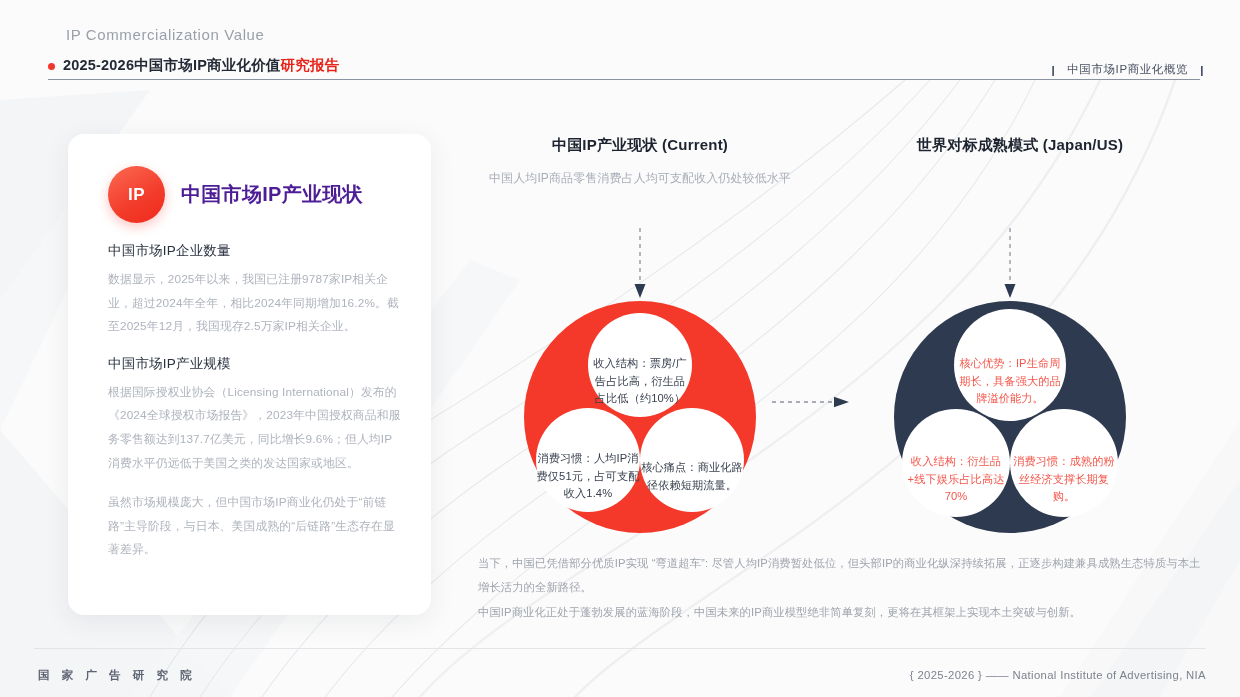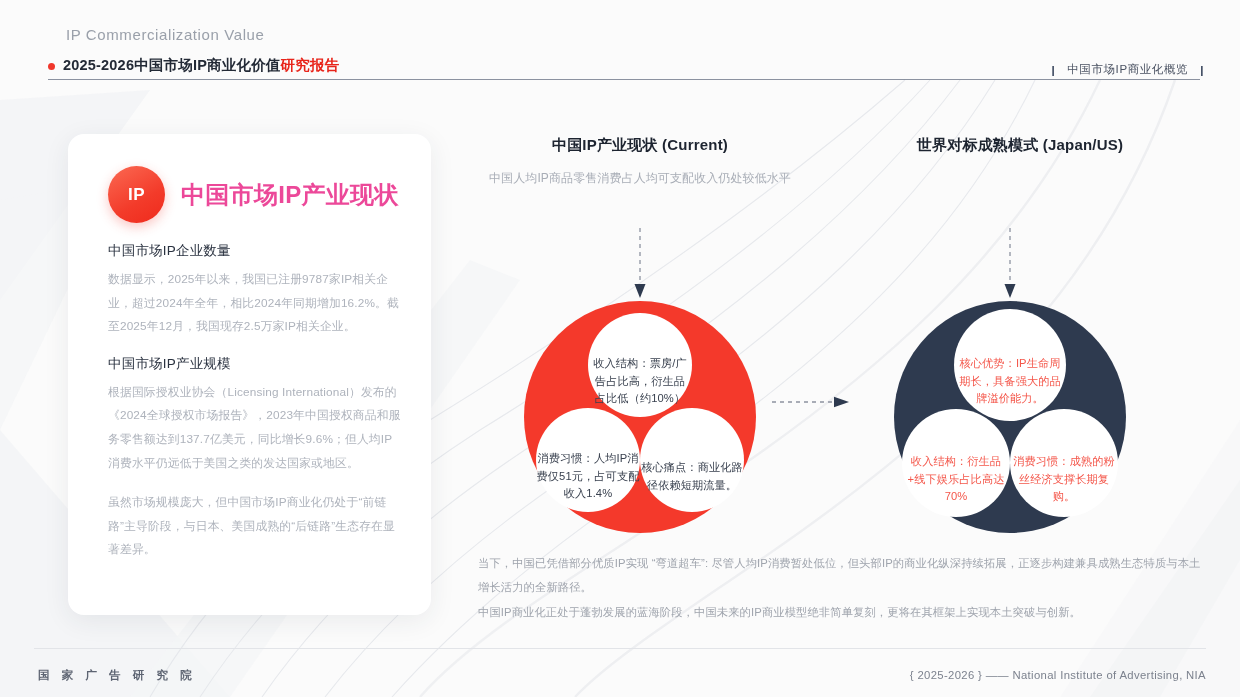--- a/index.html
+++ b/index.html
@@ -37,21 +37,21 @@
     box-shadow:0 6px 26px rgba(40,50,70,.08);
   }
   .card-head{position:absolute;left:40px;top:32px;display:flex;align-items:center;gap:16px;}
   .ip-badge{
     width:57px;height:57px;border-radius:50%;
     background:linear-gradient(150deg,#fb6a53 0%,#f33b2a 60%,#ef2a1c 100%);
     color:#fff;font-size:17px;font-weight:600;letter-spacing:.5px;
     display:flex;align-items:center;justify-content:center;
     box-shadow:0 4px 12px rgba(240,55,44,.28);
   }
-  .card-title{font-size:24px;font-weight:700;color:#ec4899;letter-spacing:.3px;}
+  .card-title{font-size:20px;font-weight:700;color:#4c1d95;letter-spacing:.3px;}
   .card-body{position:absolute;left:40px;top:108px;width:295px;}
   .sec-h{font-size:13.5px;font-weight:500;color:#2a3240;margin:0 0 8px 0;letter-spacing:.2px;}
   .sec-p{font-size:11.8px;line-height:2.0;color:#aeb3bc;margin:0 0 16px 0;letter-spacing:.15px;}
   .sec-p.tight{margin-bottom:0;}
 
   
   .col{position:absolute;text-align:center;}
   .col-title{font-size:15px;font-weight:700;color:#1d2430;letter-spacing:.2px;white-space:nowrap;}
   .col-sub{font-size:12px;line-height:1.95;color:#a8adb6;margin-top:12px;letter-spacing:.1px;}
 

